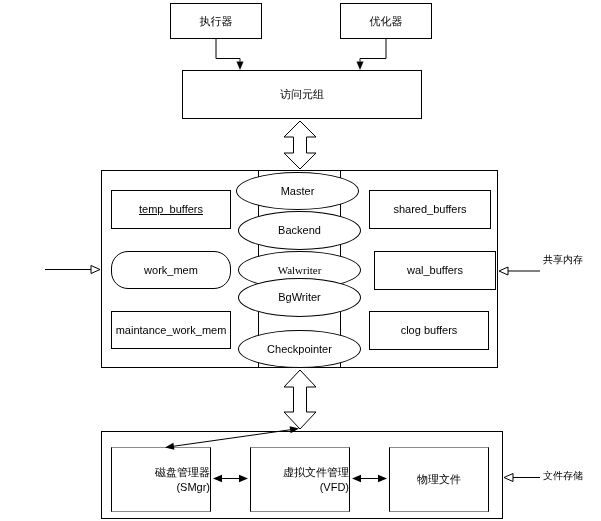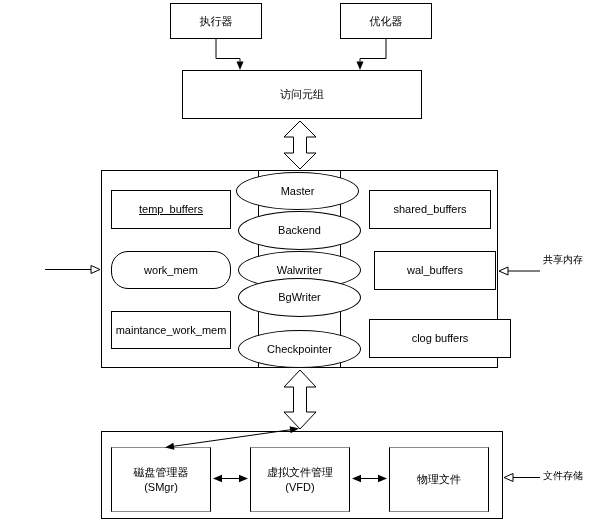--- a/index.html
+++ b/index.html
@@ -9,21 +9,21 @@
   }
   .box{
     position:absolute;box-sizing:border-box;background:#fff;border:1px solid #000;
     display:flex;align-items:center;justify-content:center;text-align:center;
     font-size:11px;line-height:15px;white-space:nowrap;
   }
   .container-box{background:#fff;}
   .ellipse{border-radius:50%;}
   .vline{position:absolute;width:1px;background:#000;}
   .muted-h{border-top-color:#8c8c8c;border-bottom-color:#8c8c8c;}
-  .stack{display:flex;flex-direction:column;align-items:center;}
+  .stack{display:flex;flex-direction:column;align-items:flex-end;}
   .sidelabel{
     position:absolute;font-size:10px;line-height:15px;text-align:center;white-space:nowrap;
   }
   svg.overlay{position:absolute;left:0;top:0;pointer-events:none;}
 </style>
 </head>
 <body>
 
 <div class="canvas">
 
@@ -50,31 +50,31 @@
   <div class="box" style="left:111px;top:311px;width:120px;height:38px;">
     <span>maintance_work_mem</span>
   </div>
 
   <div class="box" style="left:369px;top:190px;width:122px;height:39px;">
     <span>shared_buffers</span>
   </div>
   <div class="box" style="left:374px;top:251px;width:122px;height:39px;">
     <span>wal_buffers</span>
   </div>
-  <div class="box" style="left:369px;top:319px;width:142px;height:39px;">
+  <div class="box" style="left:369px;top:311px;width:120px;height:39px;">
     <span>clog buffers</span>
   </div>
 
   <div class="box ellipse" style="left:236px;top:172px;width:123px;height:38px;">
     <span>Master</span>
   </div>
   <div class="box ellipse" style="left:238px;top:211px;width:123px;height:39px;">
     <span>Backend</span>
   </div>
-  <div class="box ellipse" style="left:238px;top:251px;width:123px;height:38px;">
+  <div class="box ellipse" style="left:238px;top:251px;width:123px;height:38px;font-family:Liberation Serif, serif;">
     <span>Walwriter</span>
   </div>
   <div class="box ellipse" style="left:238px;top:278px;width:123px;height:39px;">
     <span>BgWriter</span>
   </div>
   <div class="box ellipse" style="left:238px;top:330px;width:123px;height:38px;">
     <span>Checkpointer</span>
   </div>
 
   <div class="box container-box" style="left:101px;top:431px;width:402px;height:88px;"></div>

